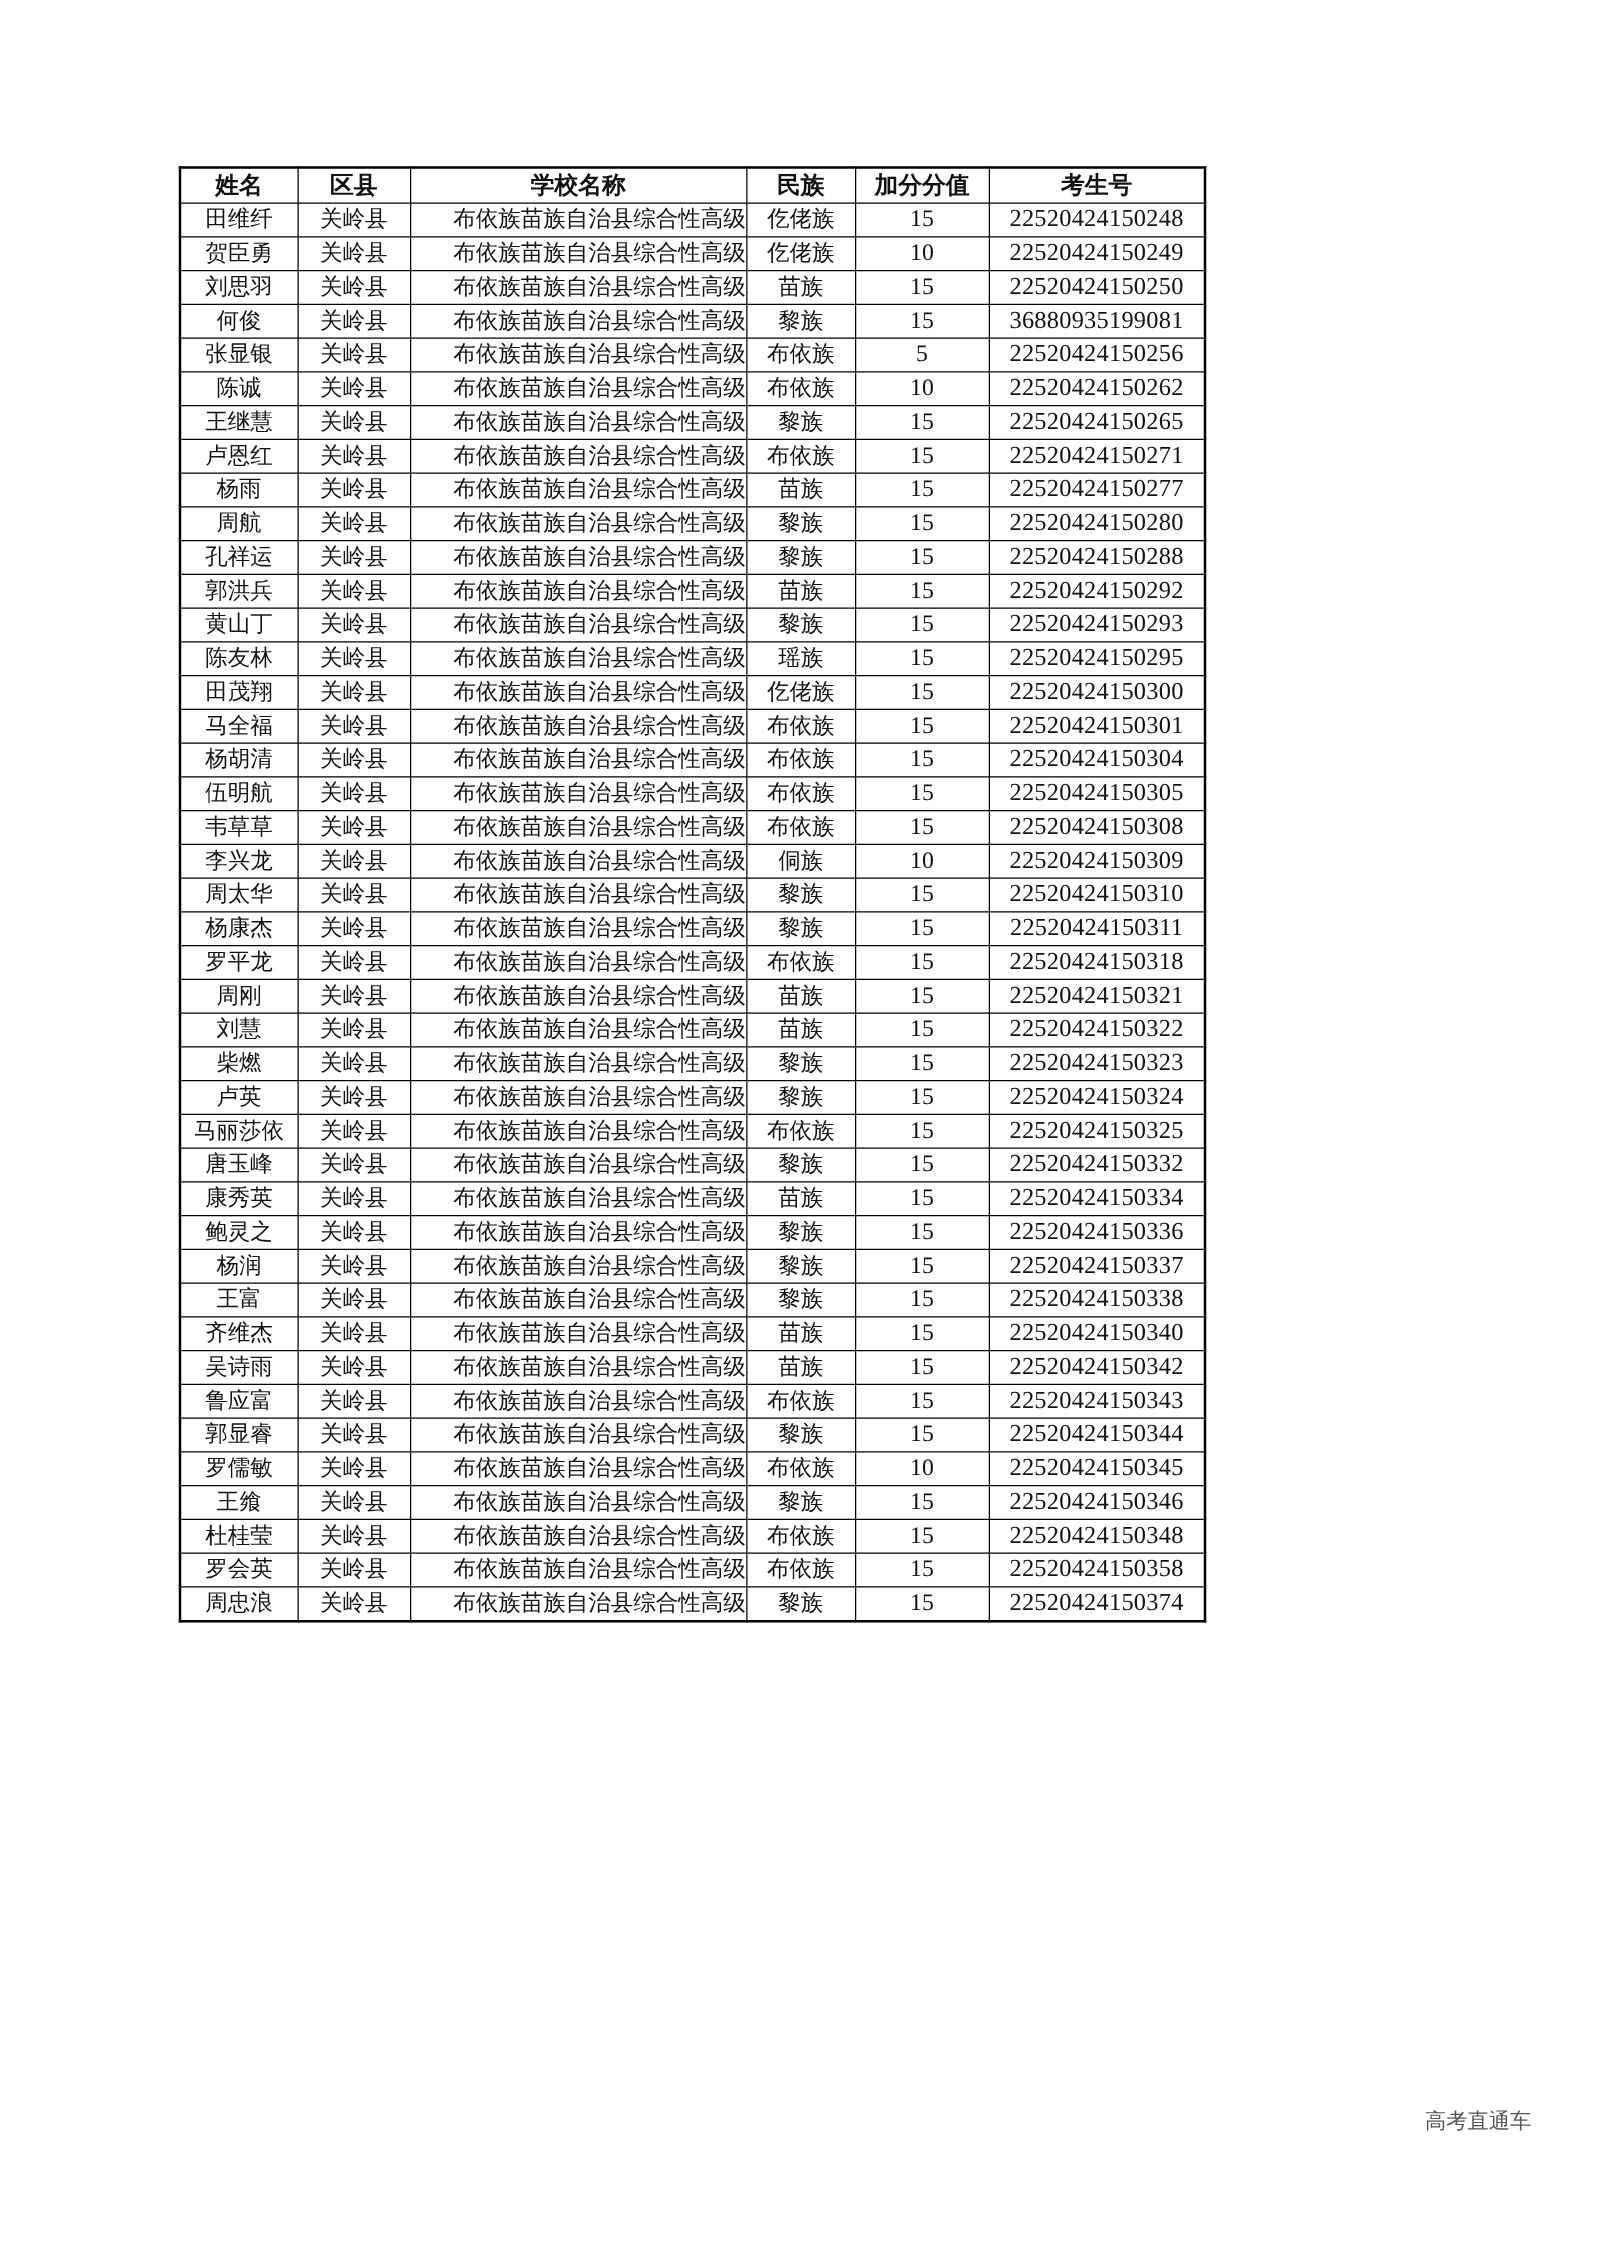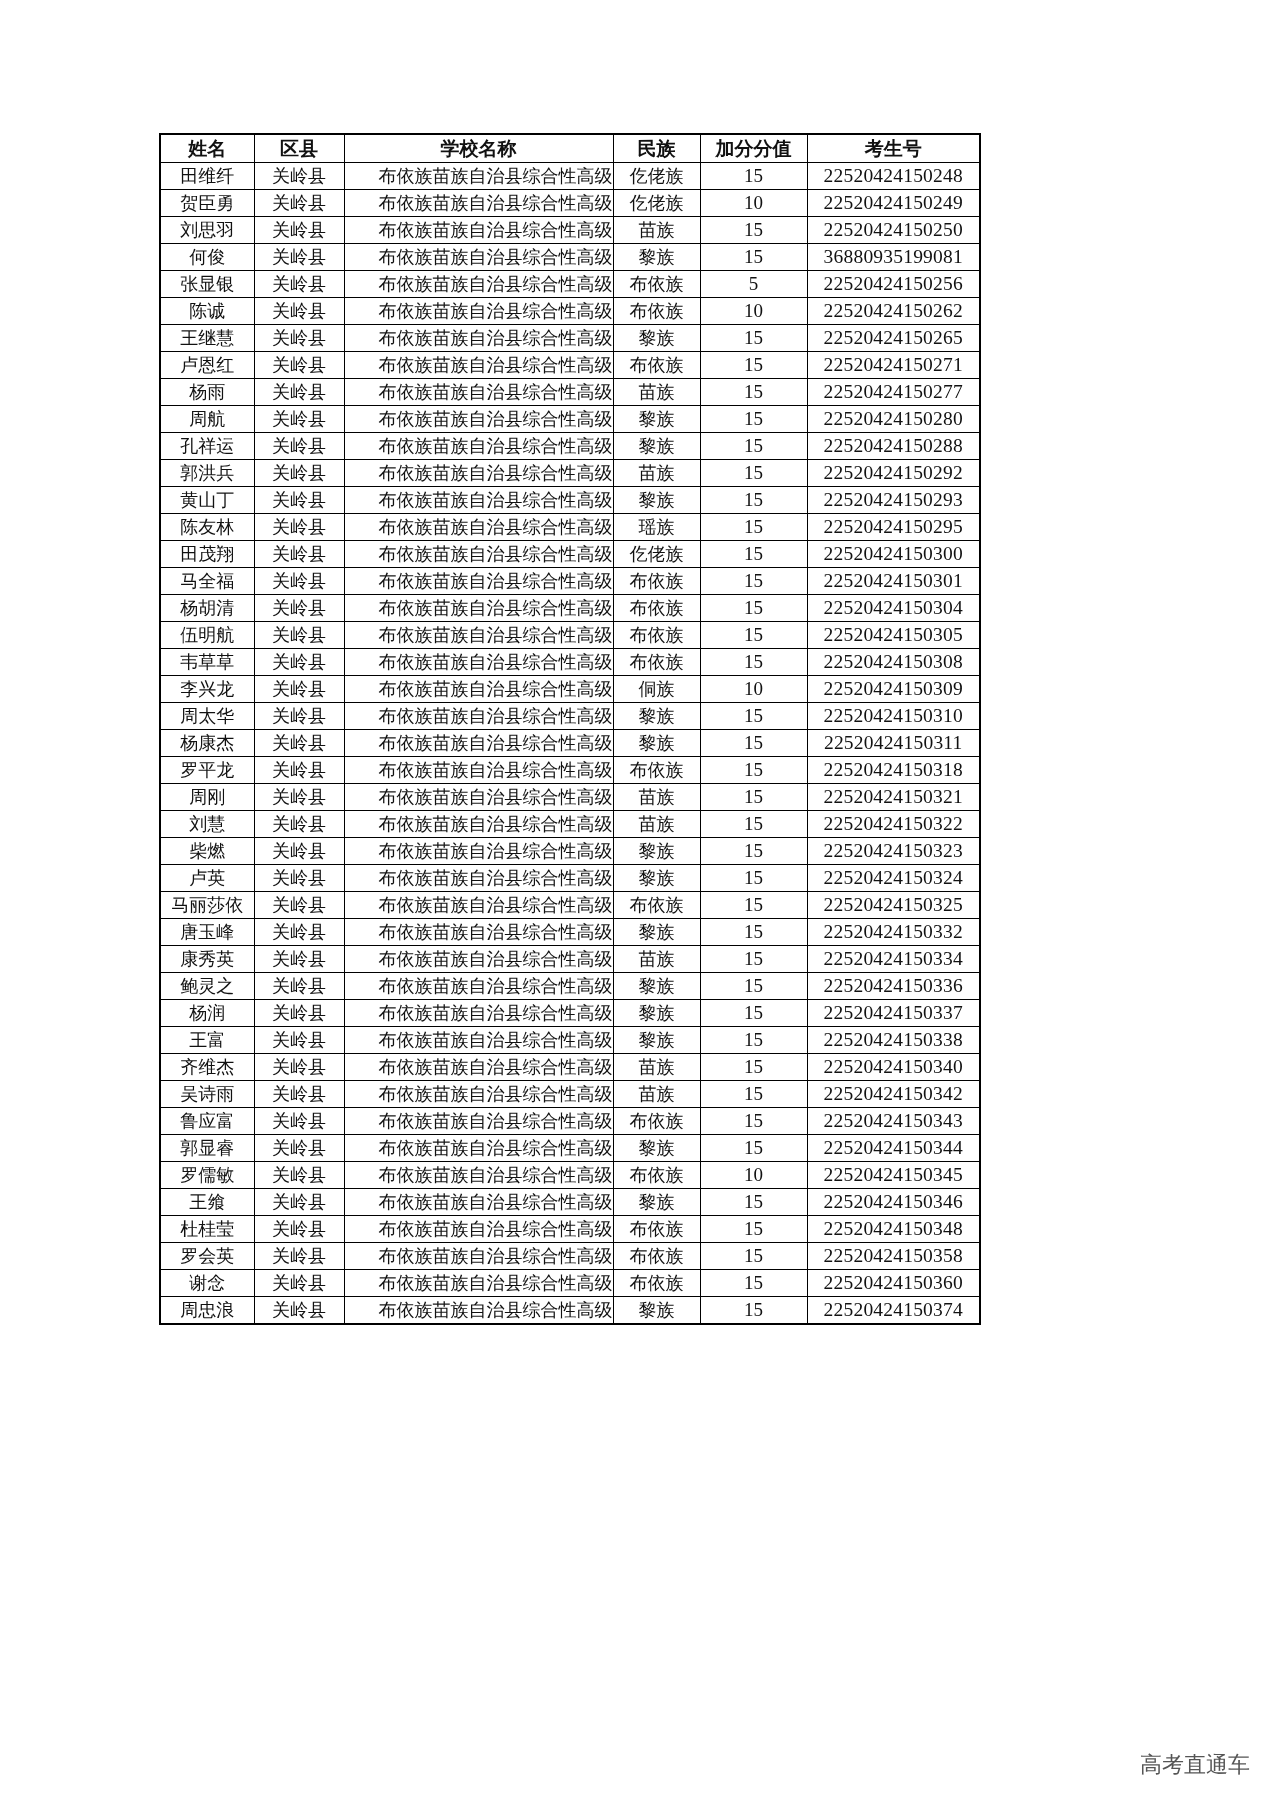--- a/index.html
+++ b/index.html
@@ -1,40 +1,40 @@
 <!DOCTYPE html>
 <html><head>
   <meta charset="utf-8">
   <style>
     html, body { margin: 0; padding: 0; background: #ffffff; }
     body { width: 1280px; height: 1810px; position: relative; overflow: hidden; }
     .sheet {
-      position: absolute; left: 159px; top: 133px;
+      position: absolute; left: 143px; top: 133px;
       border-collapse: collapse; table-layout: fixed;
       border: 2px solid #000;
     }
     .sheet th, .sheet td {
       border: 1.5px solid #000; padding: 0; height: 26px;
       white-space: nowrap; overflow: hidden; text-align: center;
       color: #111; line-height: 26px;
     }
     .sheet th {
       font-family: "DejaVu Sans", sans-serif; font-weight: bold;
       font-size: 19px; height: 27px; line-height: 27px;
     }
     .sheet td {
       font-family: "DejaVu Serif", serif; font-size: 18px; font-weight: normal;
     }
     .sheet td.num { font-family: "Liberation Serif", serif; font-size: 19px; }
     .sheet td.school { text-align: right; direction: rtl; text-overflow: clip; }
     .sheet td.school span { direction: ltr; unicode-bidi: bidi-override; }
     .sheet td.exam { font-family: Liberation Serif, serif; font-size: 19.5px; letter-spacing: 0.2px; }
     .watermark {
-      position: absolute; left: 1140px; top: 1750px;
-      font-family: "DejaVu Sans", sans-serif; font-size: 22px; color: #555;
+      position: absolute; left: 1140px; top: 1685px;
+      font-family: "DejaVu Sans", sans-serif; font-size: 17px; color: #555;
     }
   </style>
 </head>
 <body>
 
 <table class="sheet">
   <colgroup>
     <col style="width:94px">
     <col style="width:90px">
     <col style="width:269px">
@@ -375,28 +375,20 @@
       </tr>
       <tr>
         <td>罗会英</td>
         <td>关岭县</td>
         <td class="school"><span>布依族苗族自治县综合性高级</span></td>
         <td>布依族</td>
         <td class="num">15</td>
         <td class="exam">22520424150358</td>
       </tr>
       <tr>
-        <td>谢念</td>
-        <td>关岭县</td>
-        <td class="school"><span>布依族苗族自治县综合性高级</span></td>
-        <td>布依族</td>
-        <td class="num">15</td>
-        <td class="exam">22520424150360</td>
-      </tr>
-      <tr>
         <td>周忠浪</td>
         <td>关岭县</td>
         <td class="school"><span>布依族苗族自治县综合性高级</span></td>
         <td>黎族</td>
         <td class="num">15</td>
         <td class="exam">22520424150374</td>
       </tr>
     </tbody>
 </table>
 

